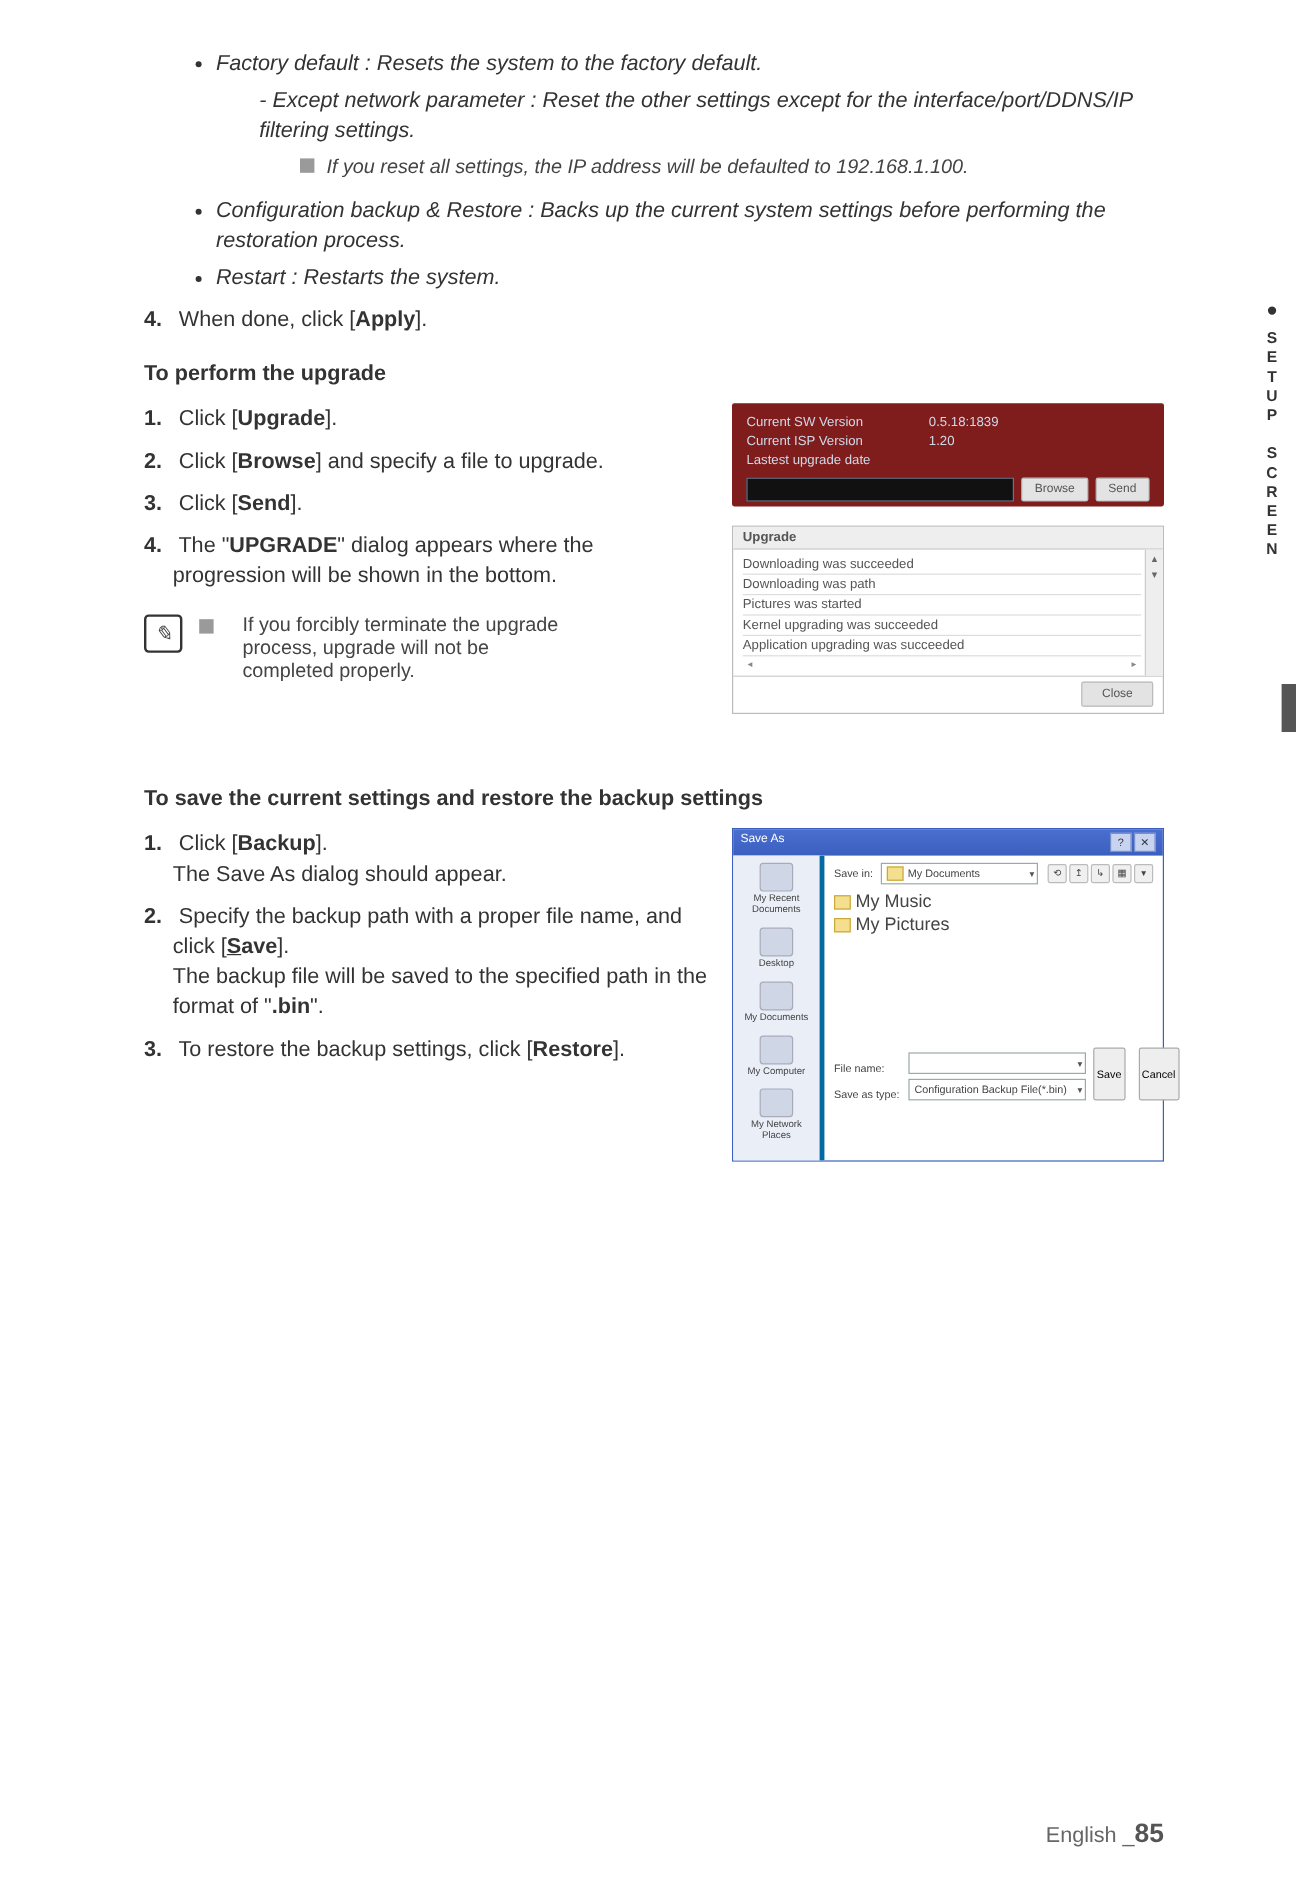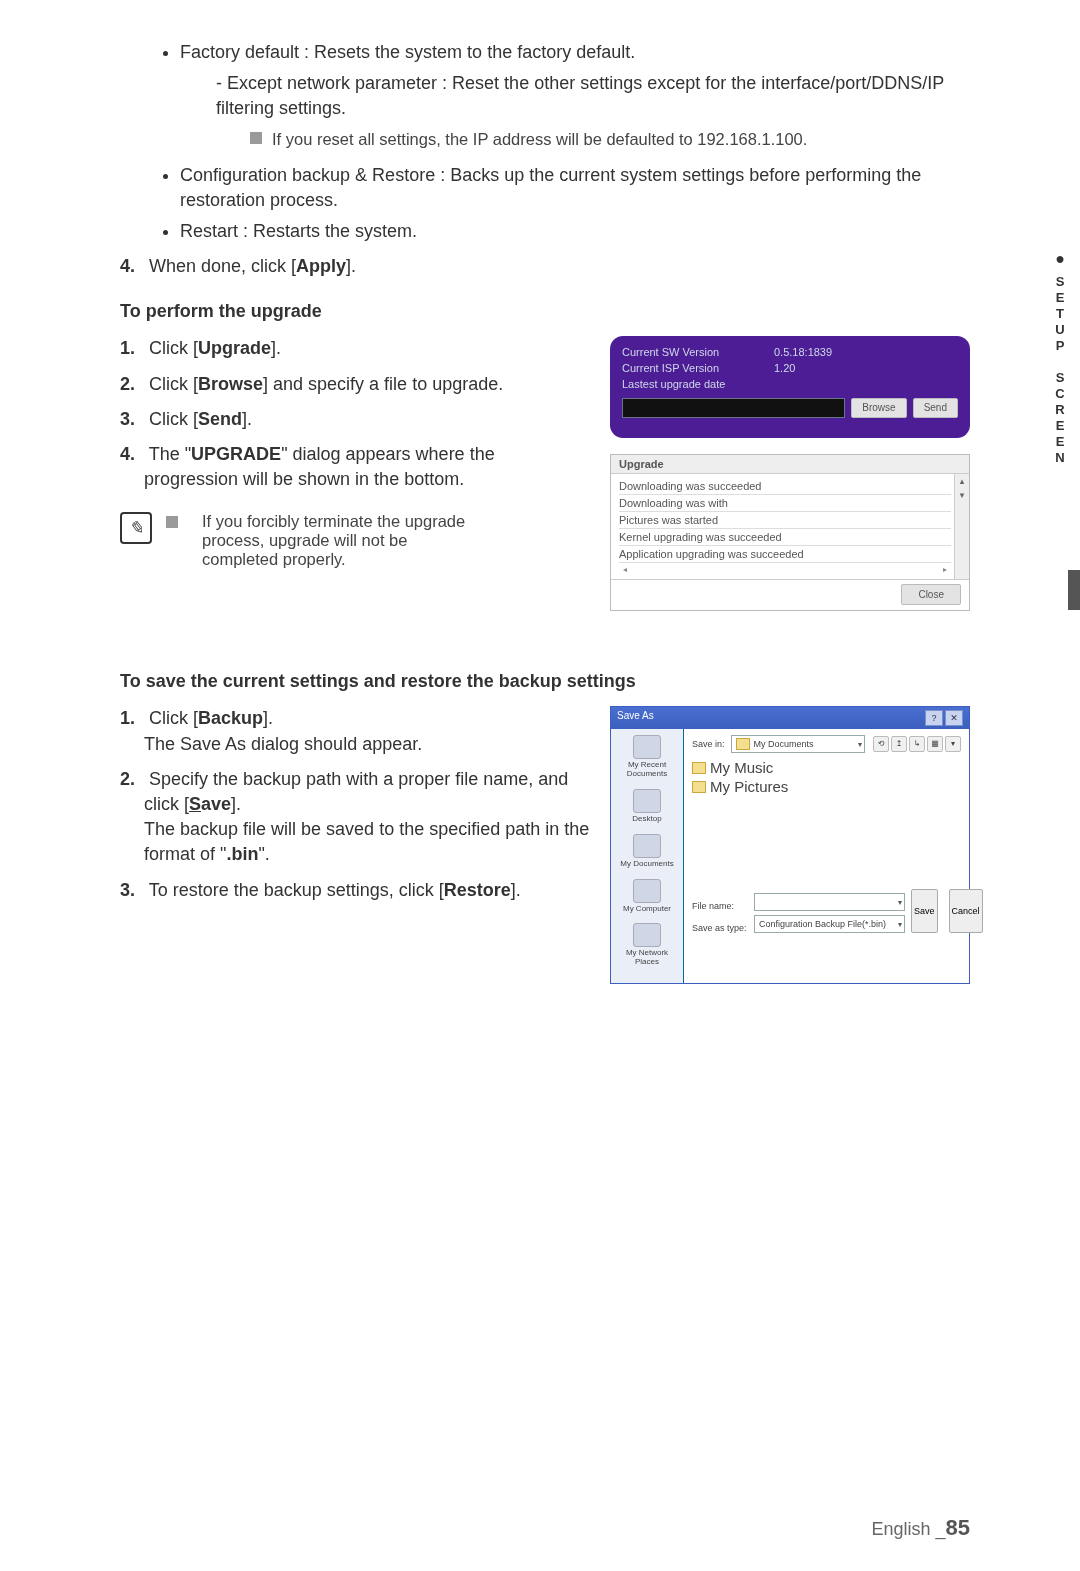--- a/index.html
+++ b/index.html
@@ -45,20 +45,21 @@
     top: 570px;
     width: 12px;
     height: 40px;
     background: #555;
   }
 
   ul.bullets {
     margin: 0 0 10px 0;
     padding-left: 60px;
     list-style: disc;
+    font-style: italic;
   }
   ul.bullets > li { margin-bottom: 6px; line-height: 1.4; }
   ul.dashes { list-style: none; padding-left: 36px; margin: 6px 0; }
   ul.dashes > li::before { content: "- "; }
   ul.dashes > li { margin-bottom: 6px; line-height: 1.4; }
   .note-row {
     display: flex;
     align-items: flex-start;
     padding-left: 70px;
     margin: 4px 0 12px 0;
@@ -91,25 +92,25 @@
 
   .two-col {
     display: flex;
     gap: 20px;
   }
   .two-col .left { flex: 1; }
   .two-col .right { width: 360px; flex-shrink: 0; }
 
   
   .upgrade-top {
-    background: #4c1d95;
+    background: #7f1d1d;
     color: #cfd8e8;
     font-size: 11px;
-    padding: 10px 12px 20px 12px;
-    border-radius: 13px;
+    padding: 10px 12px 4px 12px;
+    border-radius: 2px;
   }
   .upgrade-top .row { display: flex; gap: 12px; margin-bottom: 4px; }
   .upgrade-top .lbl { width: 140px; }
   .input-row { display: flex; margin-top: 8px; gap: 6px; }
   .input-row .inp {
     flex: 1; height: 18px; background: #111; border: 1px solid #6a7285;
   }
   .small-btn {
     background: #e3e3e3; border: 1px solid #bbb; font-size: 10px;
     padding: 2px 10px; color: #555; border-radius: 2px; line-height: 14px;
@@ -161,21 +162,21 @@
     background: linear-gradient(#4a6fd0, #3a5fbf); color: #fff;
     display: flex; justify-content: space-between; padding: 3px 6px;
   }
   .saveas .titlebar .btns span {
     display: inline-block; width: 16px; height: 14px; background: #c7d3ef;
     border: 1px solid #7a90c9; text-align: center; font-size: 9px; line-height: 14px;
     color: #334; margin-left: 2px;
   }
   .saveas .body { display: flex; }
   .saveas .sidebar {
-    width: 68px; background: #e9eef7; border-right: 1px solid #0369a1;
+    width: 68px; background: #e9eef7; border-right: 4px solid #0369a1;
     padding: 6px 2px; text-align: center;
   }
   .saveas .sidebar .place { margin-bottom: 10px; }
   .saveas .sidebar .ico {
     width: 26px; height: 22px; margin: 0 auto 2px auto;
     background: #cfd6e6; border: 1px solid #aab; border-radius: 3px;
   }
   .saveas .sidebar .lbl { font-size: 8px; line-height: 1.1; }
   .saveas .main { flex: 1; padding: 6px 8px; }
   .saveas .toprow { display: flex; align-items: center; gap: 6px; margin-bottom: 6px; }
@@ -289,21 +290,21 @@
           <div class="inp"></div>
           <span class="small-btn">Browse</span>
           <span class="small-btn">Send</span>
         </div>
       </div>
 
       <div class="upgrade-box">
         <div class="titlebar">Upgrade</div>
         <div class="content">
           <div class="line sep">Downloading was succeeded</div>
-          <div class="line sep">Downloading was with</div>
+          <div class="line sep">Downloading was path</div>
           <div class="line sep">Pictures was started</div>
           <div class="line sep">Kernel upgrading was succeeded</div>
           <div class="line">Application upgrading was succeeded</div>
           <div class="hsb">
               <span>◂</span>
               <div class="track"></div>
               <span>▸</span>
             </div>
           <div class="scroll">
             <div class="arrow">▴</div>

